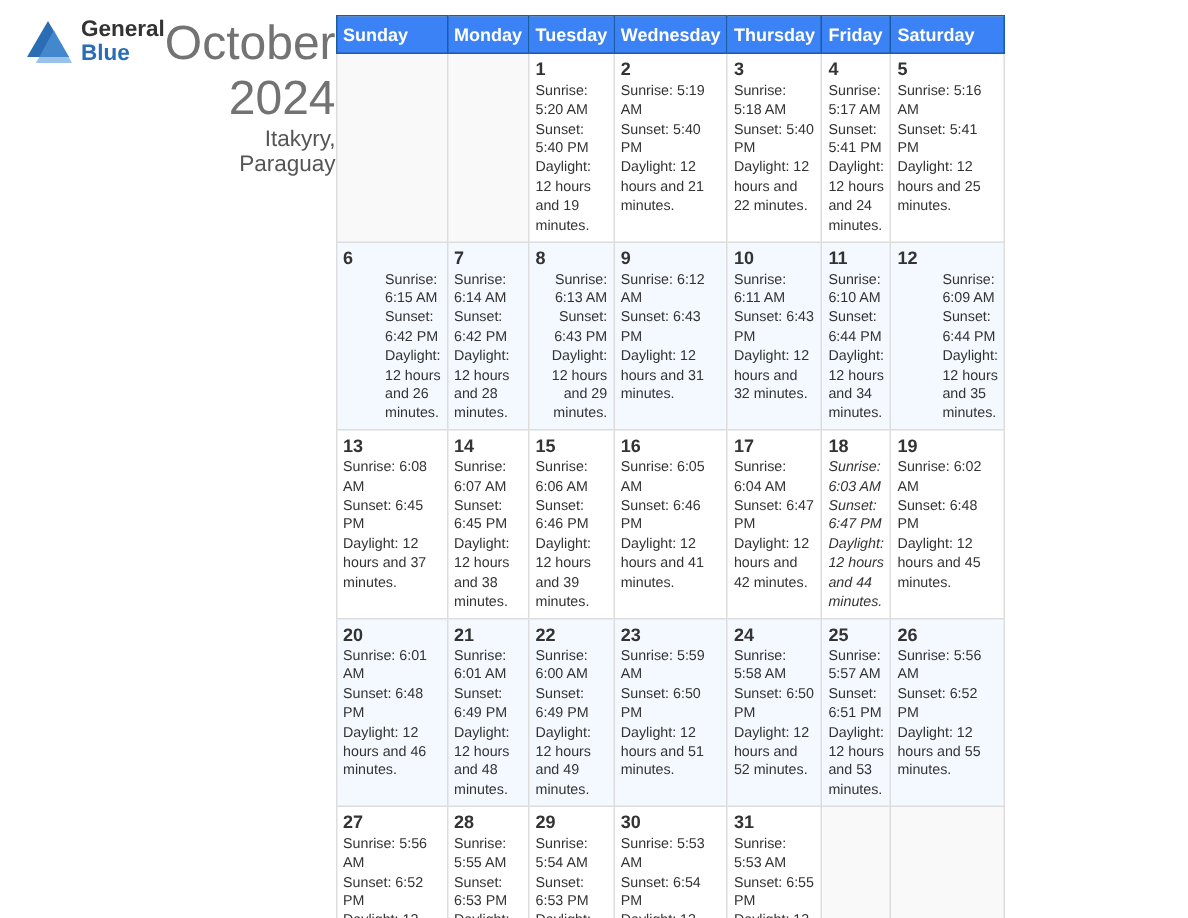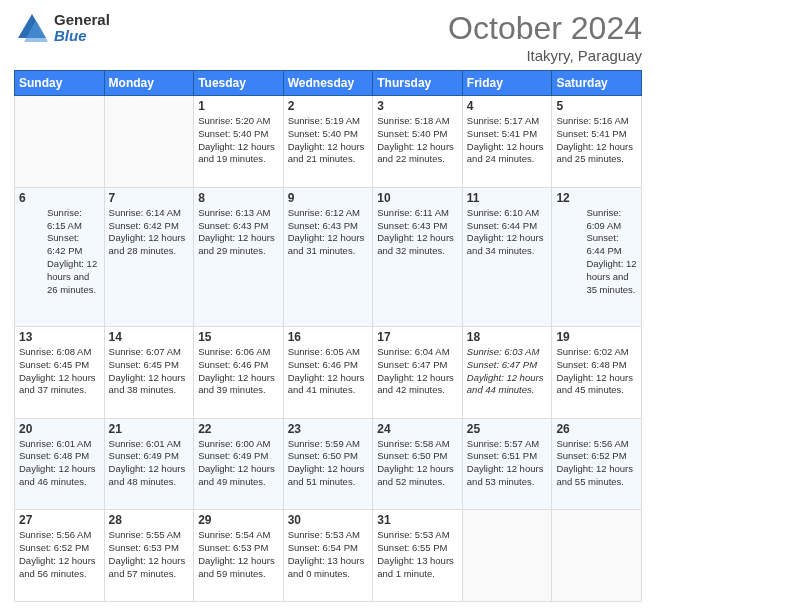--- a/index.html
+++ b/index.html
@@ -8,21 +8,21 @@
       height: 612px;
       font-family: Arial, sans-serif;
       background: #fff;
       overflow: hidden;
     }
     .page {
       width: 656px;
       height: 612px;
       padding: 10px 14px 10px 14px;
       display: flex;
-      flex-direction: column;
+      flex-direction: row;
     }
     .header {
       display: flex;
       justify-content: space-between;
       align-items: flex-start;
       margin-bottom: 6px;
     }
     .logo {
       display: flex;
       align-items: center;
@@ -35,21 +35,20 @@
     }
     .logo-general {
       font-size: 15px;
       font-weight: bold;
       color: #333;
     }
     .logo-blue {
       font-size: 15px;
       font-weight: bold;
       color: #2a6db5;
-      font-style: italic;
     }
     .logo-icon {
       width: 36px;
       height: 36px;
     }
     .title-block {
       text-align: right;
     }
     .month-title {
       font-size: 32px;
@@ -183,21 +182,21 @@
 Daylight: 12 hours and 26 minutes.</div>
           </td>
           <td>
             <span class="day-num">7</span>
             <div class="day-info" style="white-space: pre-line;">Sunrise: 6:14 AM
 Sunset: 6:42 PM
 Daylight: 12 hours and 28 minutes.</div>
           </td>
           <td>
             <span class="day-num">8</span>
-            <div class="day-info" style="white-space: pre-line;">Sunrise: 6:13 AM
+            <div class="day-info" style="white-space: pre-line; text-align: right;">Sunrise: 6:13 AM
 Sunset: 6:43 PM
 Daylight: 12 hours and 29 minutes.</div>
           </td>
           <td>
             <span class="day-num">9</span>
             <div class="day-info" style="white-space: pre-line;">Sunrise: 6:12 AM
 Sunset: 6:43 PM
 Daylight: 12 hours and 31 minutes.</div>
           </td>
           <td>

